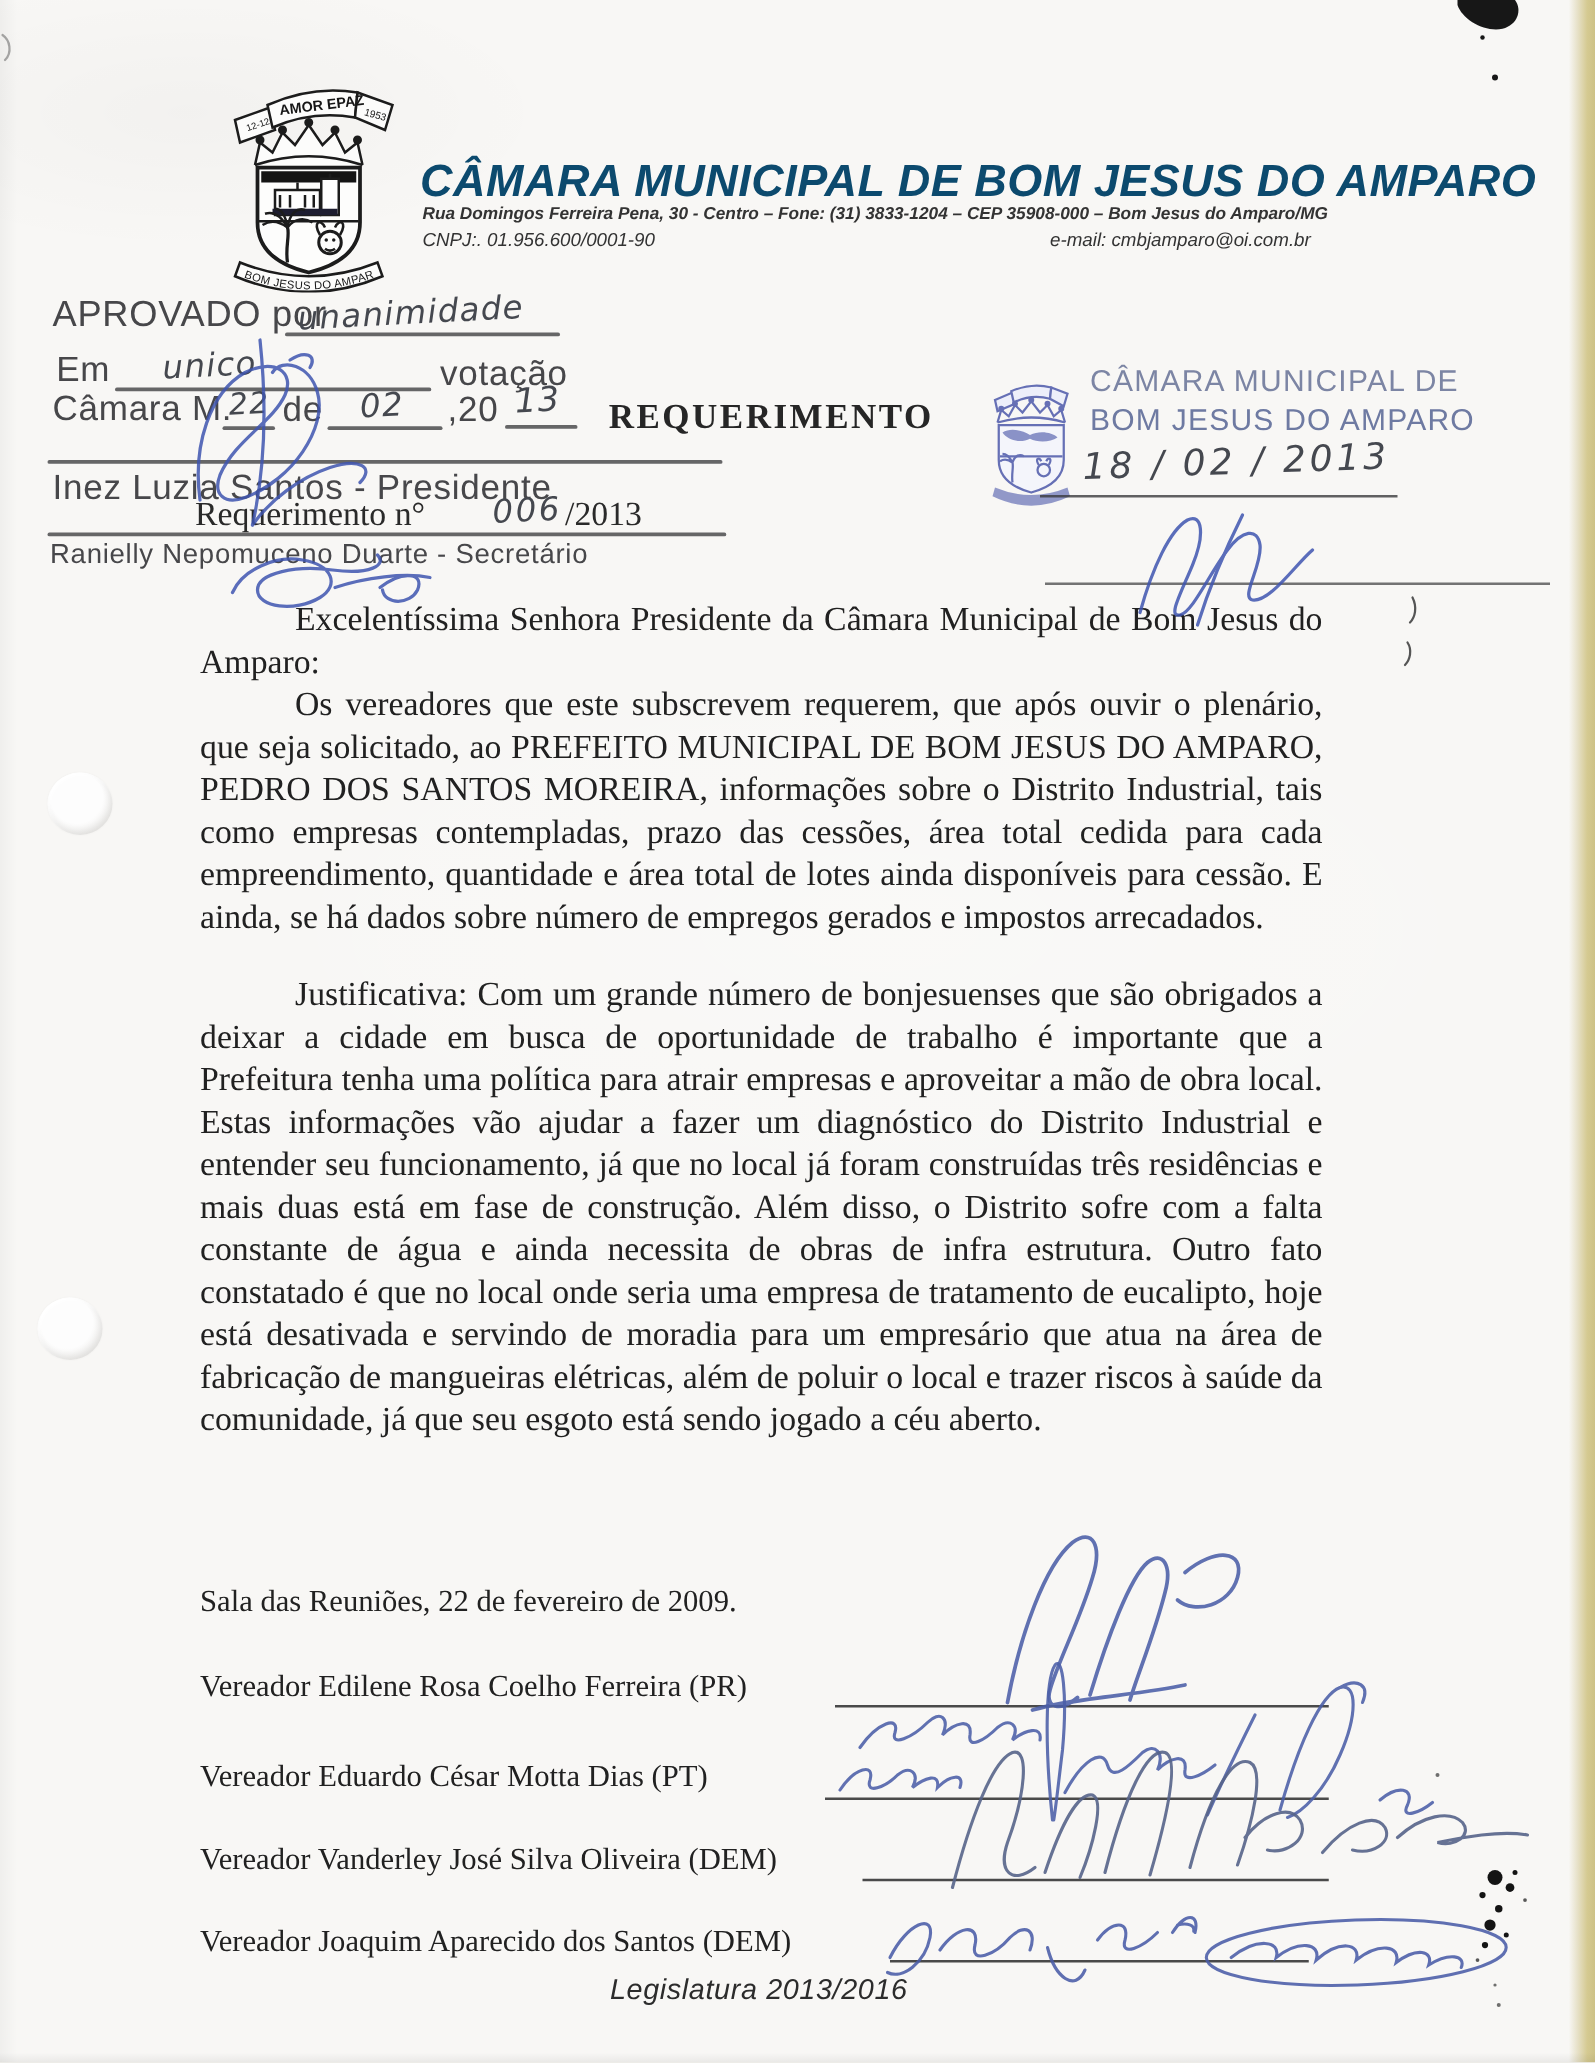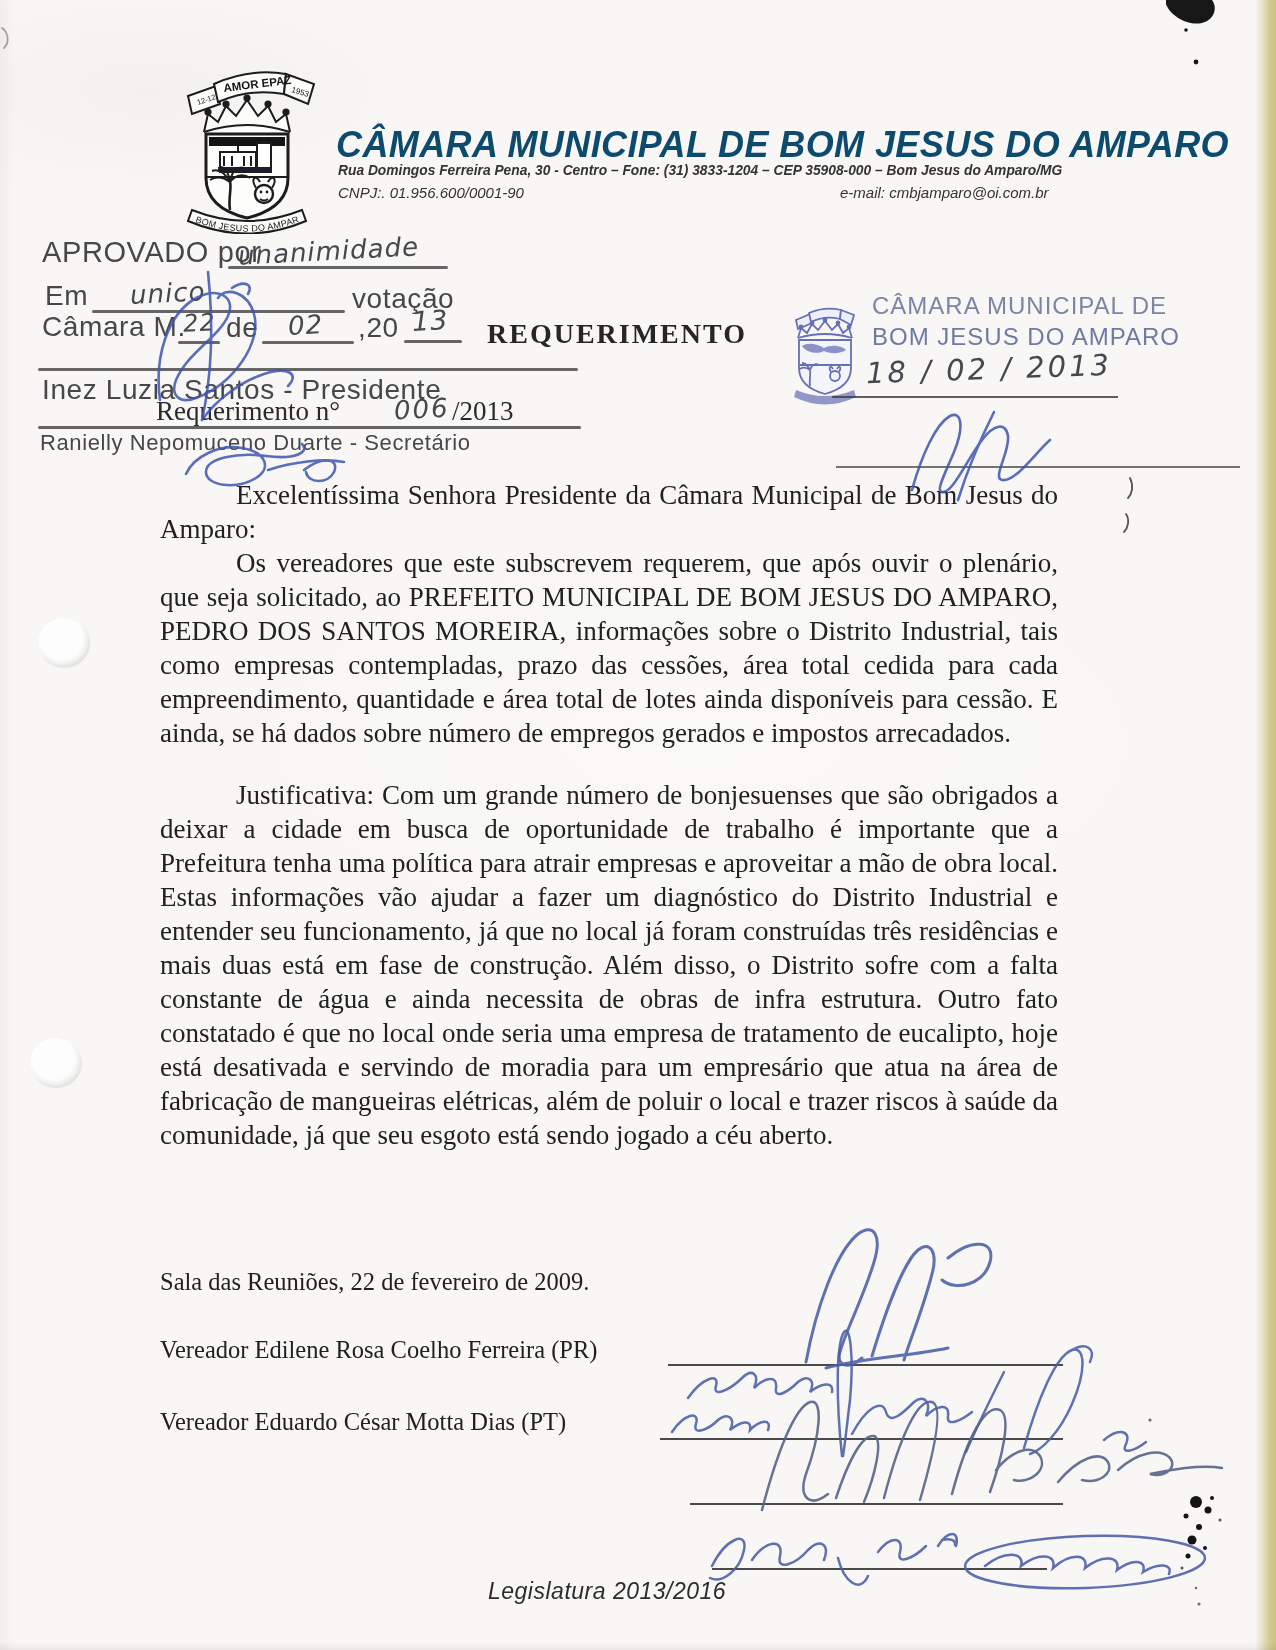--- a/index.html
+++ b/index.html
@@ -180,22 +180,24 @@
   </div>
 
   <div class="abs serif-line" style="left:160px;top:1268px;">Sala das Reuniões, 22 de fevereiro de 2009.</div>
 
   <div class="abs serif-line" style="left:160px;top:1336px;">Vereador Edilene Rosa Coelho Ferreira (PR)</div>
   <div class="signer-rule" style="left:668px;top:1364px;width:395px;"></div>
 
   <div class="abs serif-line" style="left:160px;top:1408px;">Vereador Eduardo César Motta Dias (PT)</div>
   <div class="signer-rule" style="left:660px;top:1438px;width:403px;"></div>
 
+  <div class="abs serif-line" style="left:160px;top:1474px;">Vereador Vanderley José Silva Oliveira (DEM)</div>
   <div class="signer-rule" style="left:690px;top:1503px;width:373px;"></div>
 
+  <div class="abs serif-line" style="left:160px;top:1540px;">Vereador Joaquim Aparecido dos Santos (DEM)</div>
   <div class="signer-rule" style="left:712px;top:1568px;width:335px;"></div>
 
   <div class="abs footer-note" style="left:488px;top:1578px;">Legislatura 2013/2016</div>
 
   <svg class="abs overlay" style="left:0;top:0;" width="1276" height="1650" viewBox="0 0 1276 1650">
 
     <g stroke="#3f55b0" fill="none" stroke-width="2.6" stroke-linecap="round" opacity=".85">
       <path d="M160,400 C154,356 168,314 196,298 C220,286 236,298 228,316 C218,338 188,352 176,380 C170,396 180,404 196,398 C234,384 262,342 254,314 C248,292 226,286 218,298"></path>
       <path d="M208,272 C212,310 214,366 202,420"></path>
       <path d="M202,420 C216,400 240,382 264,374 C288,366 300,374 288,386"></path>

